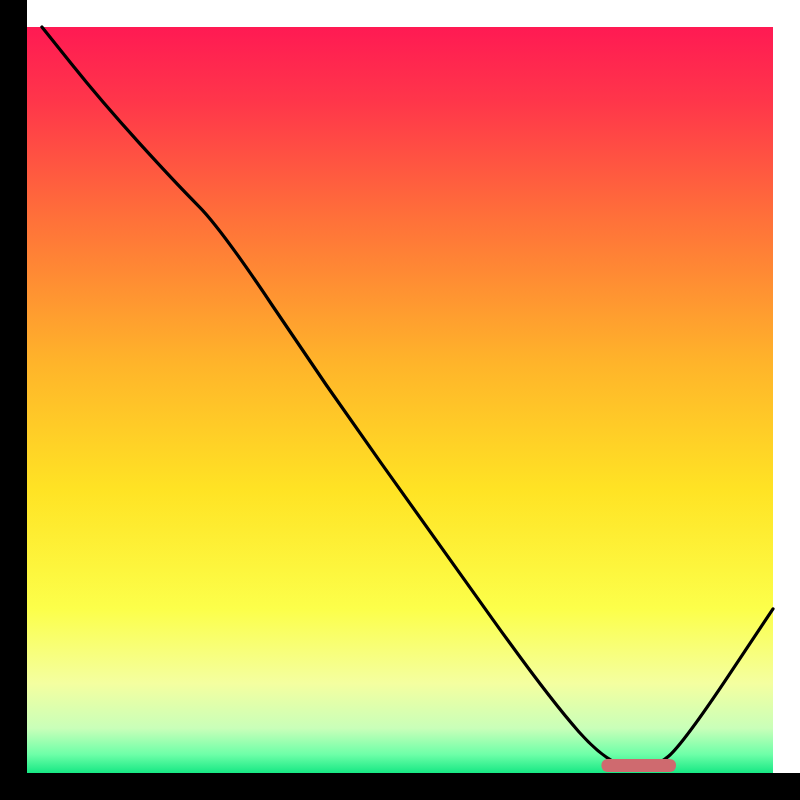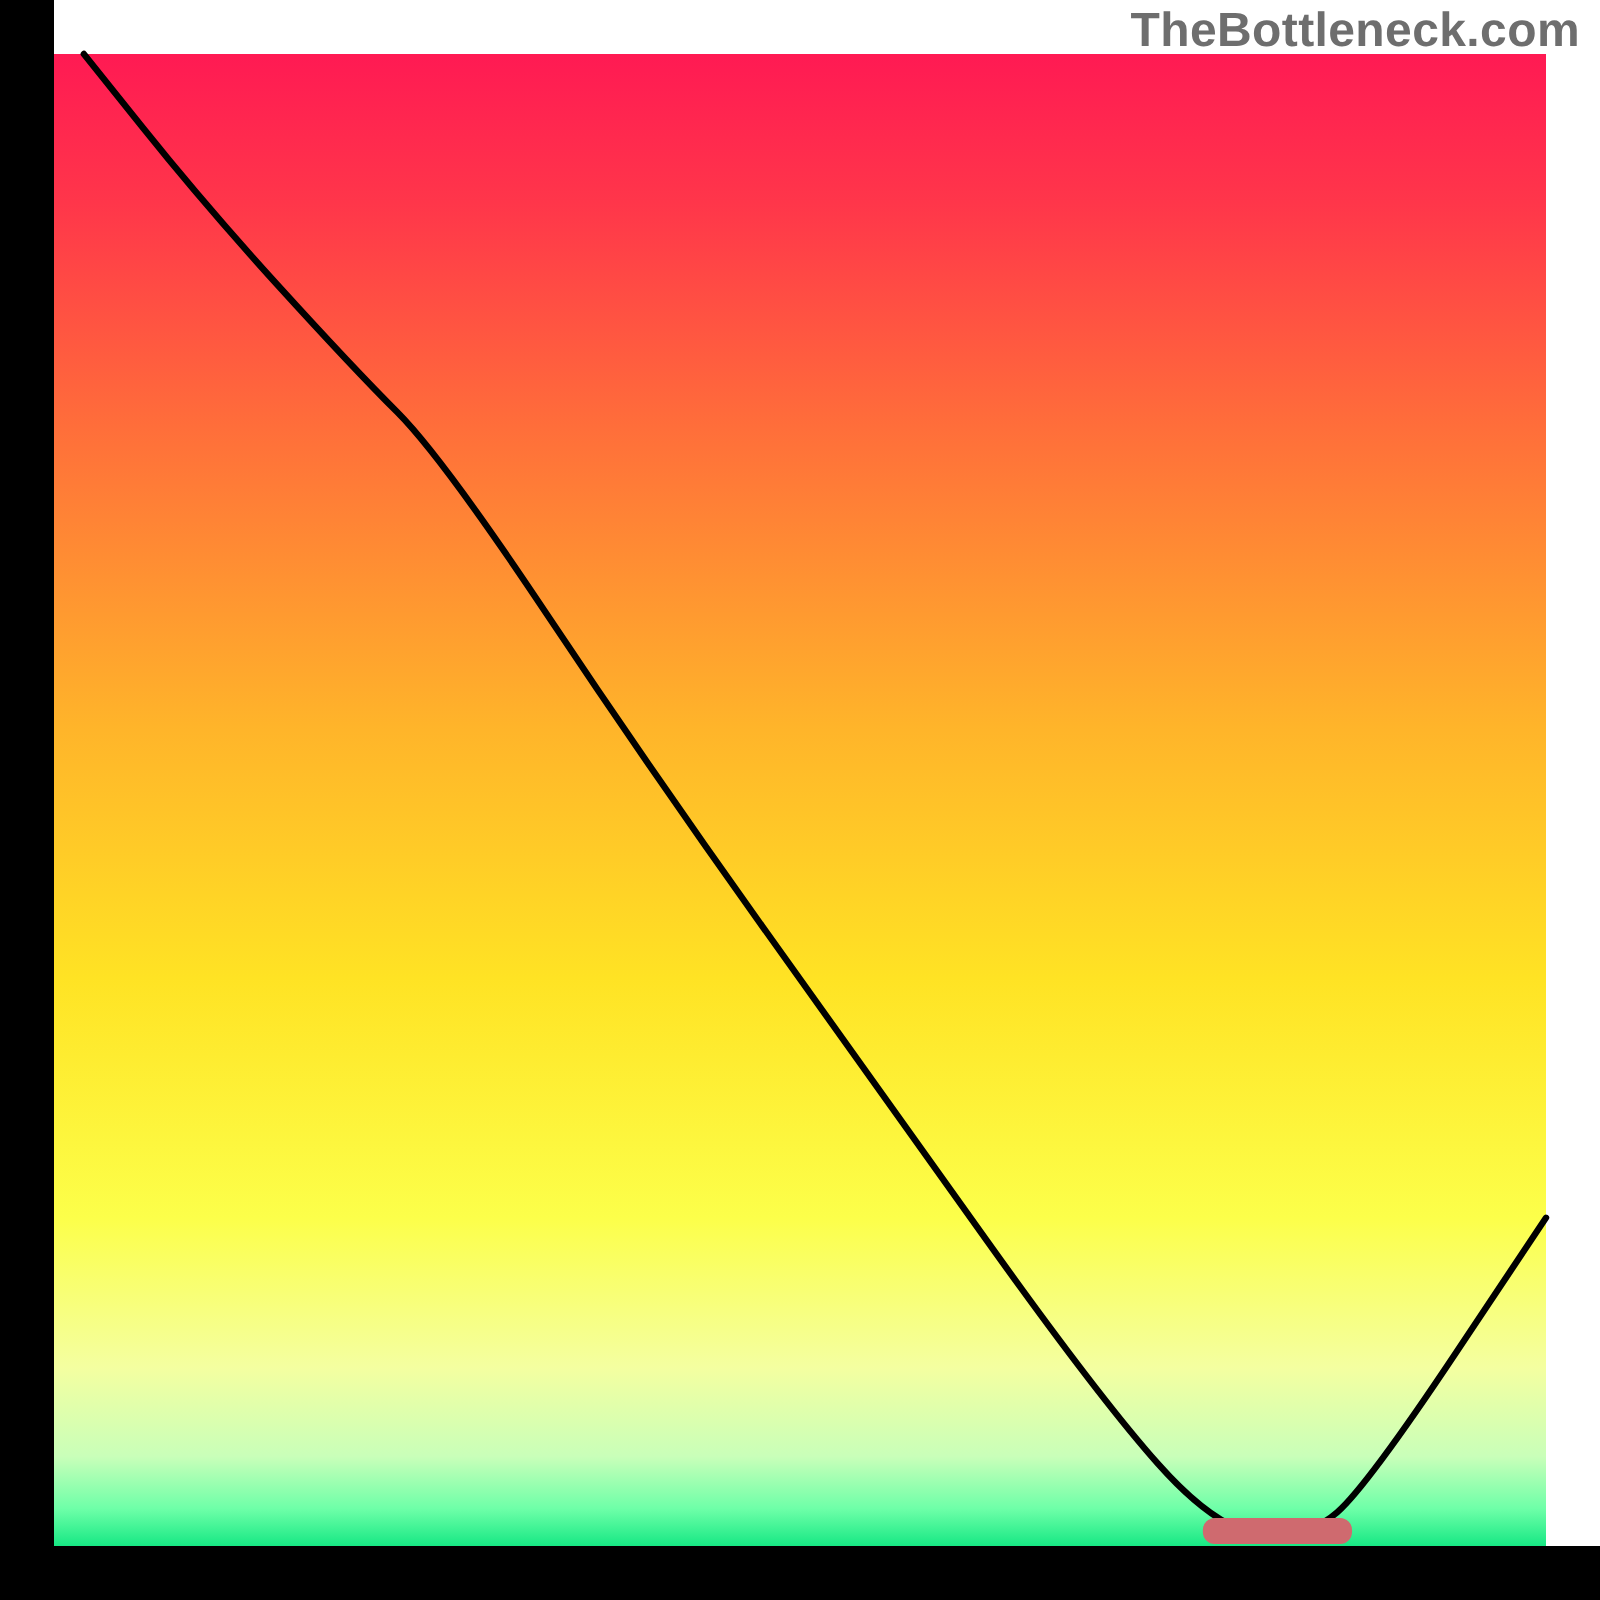--- a/index.html
+++ b/index.html
@@ -52,14 +52,13 @@
 
     <rect fill="url(#bg-grad)" x="27" y="27" width="746" height="746"></rect>
 
     <path fill="#000" d="M 0 0 L 27 0 L 27 773 L 800 773 L 800 800 L 0 800 Z"></path>
 
     <path fill="none" stroke="#000000" stroke-width="3.2" stroke-linejoin="round" stroke-linecap="round" d="M 41.92 27 Q 41.92 27 71.76 64.29999999999998 Q 101.60000000000001 101.59999999999998 138.9 142.62999999999997 Q 176.20000000000002 183.65999999999997 198.58 206.04 Q 220.96 228.42000000000002 273.18 306.75 Q 325.40000000000003 385.08 381.35 463.40999999999997 Q 437.3 541.74 493.25 620.0699999999999 Q 549.1999999999999 698.4 579.04 731.97 Q 608.88 765.54 631.26 767.405 Q 653.64 769.27 668.56 756.2149999999999 Q 683.48 743.16 728.24 676.02 T 773 608.88"></path>
 
     <rect rx="6" ry="6" x="601.42" width="74.60000000000002" y="759" height="13" fill="#cf6a6f"></rect>
   </svg>
 
-  <div class="watermark">TheBottleneck.com</div>
 </div>
 
 </body></html>

